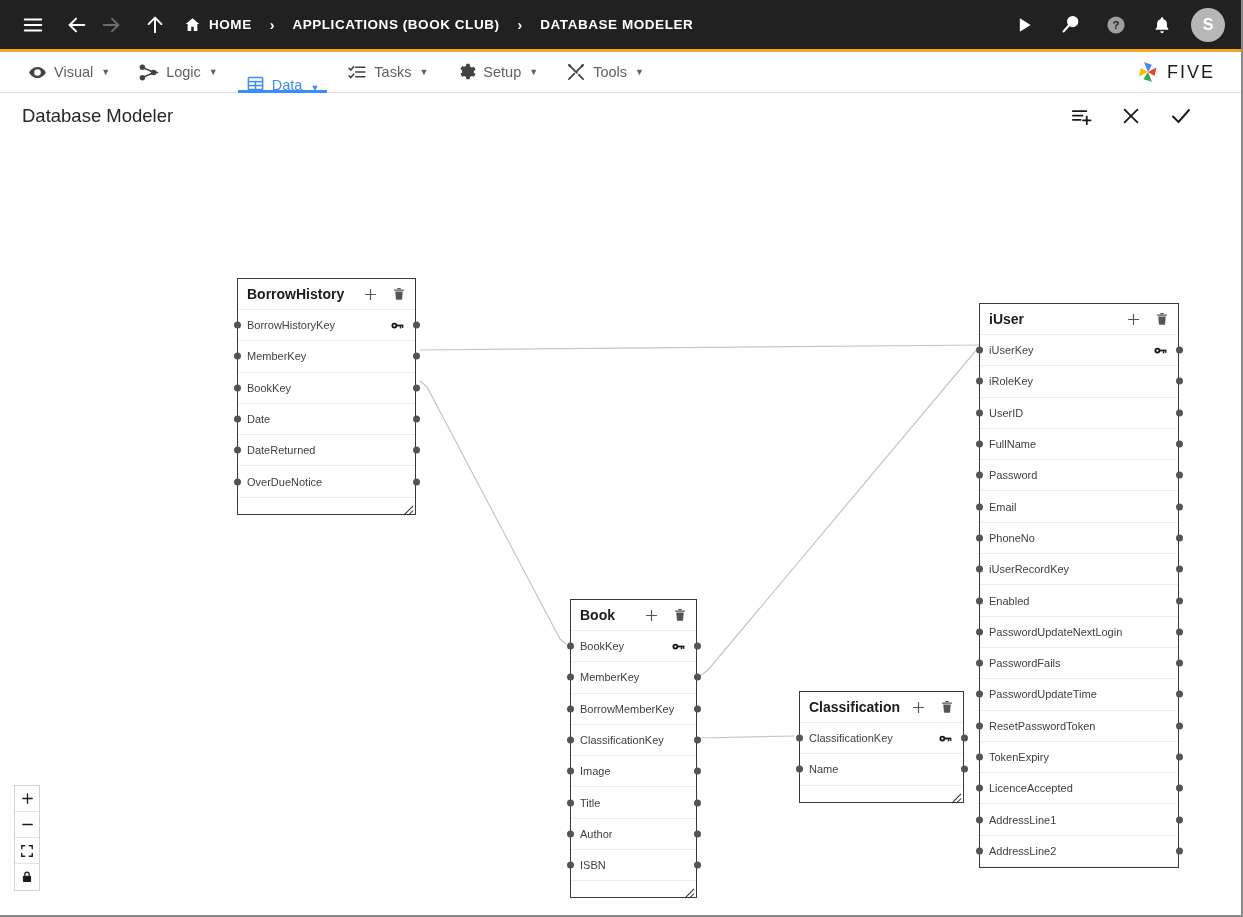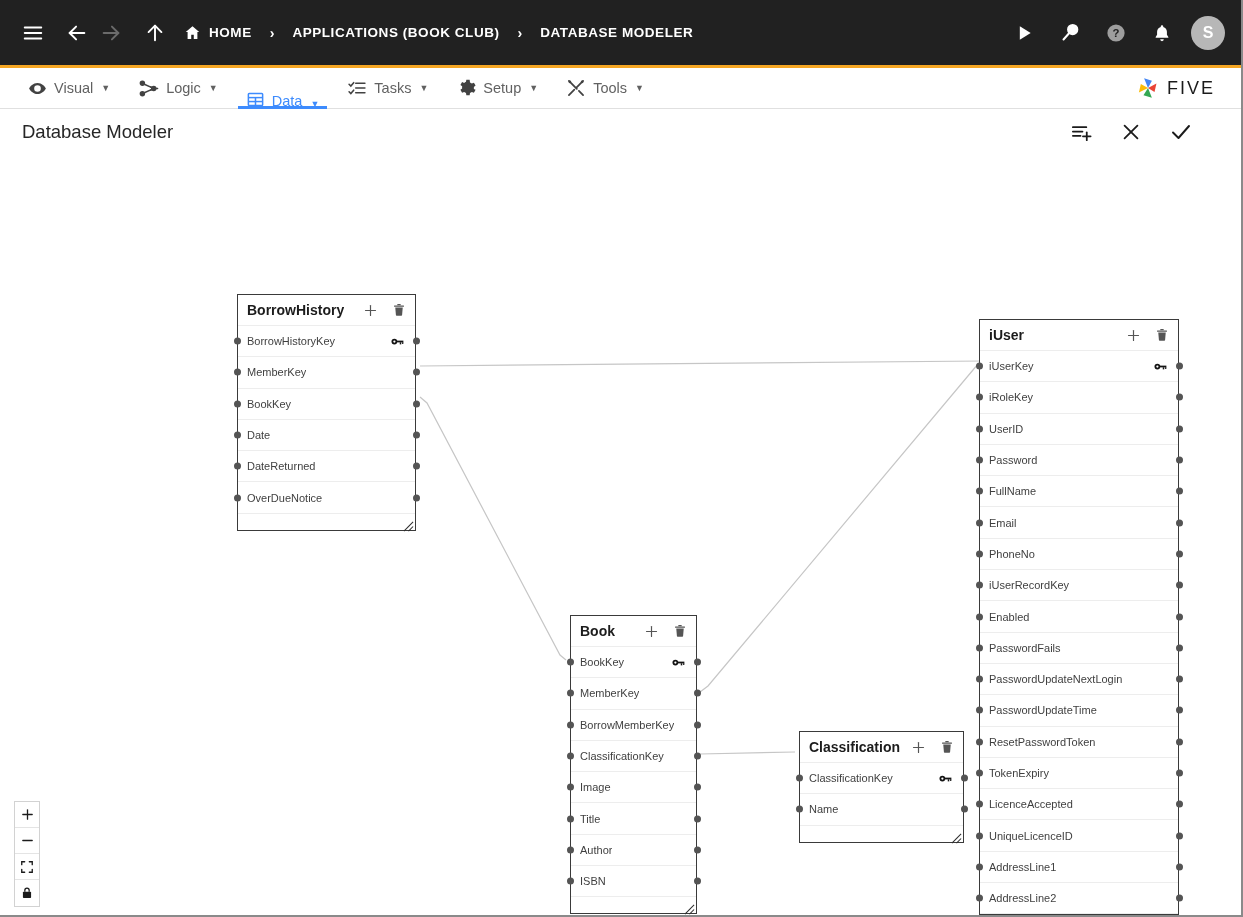--- a/index.html
+++ b/index.html
@@ -15,21 +15,21 @@
     width: 1243px; height: 917px;
     background: #fff;
     border-right: 2px solid #8a8a8a;
     border-bottom: 2px solid #8a8a8a;
     overflow: hidden;
   }
 
   
   .topbar {
     position: relative;
-    height: 68px;
+    height: 52px;
     background: #212121;
     display: flex;
     align-items: center;
     padding: 0 16px;
     border-bottom: 3px solid #f5a623;
   }
   .topbar .ico {
     width: 34px; height: 34px;
     display: flex; align-items: center; justify-content: center;
     color: #fff;
@@ -556,21 +556,21 @@
             <span class="field-name">ISBN</span>
             <span class="port right"></span>
           </div>
           <div class="entity-foot">
             <span class="resize-grip"><svg width="11" height="11" viewBox="0 0 12 12" fill="none" stroke="#2b2b2b" stroke-width="1.1">
   <line x1="11" y1="1" x2="1" y2="11"></line>
                 <line x1="11" y1="6" x2="6" y2="11"></line>
               </svg></span>
           </div>
         </div>
-        <div class="entity" style="left: 799px; top: 576px; width: 165px;">
+        <div class="entity" style="left: 799px; top: 552px; width: 165px;">
           <div class="entity-head">
             <span class="entity-title">Classification</span>
             <span class="entity-head-actions">
               <span class="eh-btn">
                 <svg width="15" height="15" viewBox="0 0 24 24" fill="none" stroke="currentColor" stroke-width="1.9" stroke-linecap="round">
   <line x1="12" y1="4" x2="12" y2="20"></line>
                   <line x1="4" y1="12" x2="20" y2="12"></line>
                 </svg>
               </span>
               <span class="eh-btn">
@@ -646,81 +646,76 @@
             <span class="field-name">iRoleKey</span>
             <span class="port right"></span>
           </div>
           <div class="field">
             <span class="port left"></span>
             <span class="field-name">UserID</span>
             <span class="port right"></span>
           </div>
           <div class="field">
             <span class="port left"></span>
+            <span class="field-name">FullName</span>
+            <span class="port right"></span>
+          </div>
+          <div class="field">
+            <span class="port left"></span>
             <span class="field-name">Password</span>
             <span class="port right"></span>
           </div>
           <div class="field">
             <span class="port left"></span>
-            <span class="field-name">FullName</span>
-            <span class="port right"></span>
-          </div>
-          <div class="field">
-            <span class="port left"></span>
             <span class="field-name">Email</span>
             <span class="port right"></span>
           </div>
           <div class="field">
             <span class="port left"></span>
             <span class="field-name">PhoneNo</span>
             <span class="port right"></span>
           </div>
           <div class="field">
             <span class="port left"></span>
             <span class="field-name">iUserRecordKey</span>
             <span class="port right"></span>
           </div>
           <div class="field">
             <span class="port left"></span>
             <span class="field-name">Enabled</span>
             <span class="port right"></span>
           </div>
           <div class="field">
             <span class="port left"></span>
+            <span class="field-name">PasswordUpdateNextLogin</span>
+            <span class="port right"></span>
+          </div>
+          <div class="field">
+            <span class="port left"></span>
             <span class="field-name">PasswordFails</span>
             <span class="port right"></span>
           </div>
           <div class="field">
             <span class="port left"></span>
-            <span class="field-name">PasswordUpdateNextLogin</span>
-            <span class="port right"></span>
-          </div>
-          <div class="field">
-            <span class="port left"></span>
             <span class="field-name">PasswordUpdateTime</span>
             <span class="port right"></span>
           </div>
           <div class="field">
             <span class="port left"></span>
             <span class="field-name">ResetPasswordToken</span>
             <span class="port right"></span>
           </div>
           <div class="field">
             <span class="port left"></span>
             <span class="field-name">TokenExpiry</span>
             <span class="port right"></span>
           </div>
           <div class="field">
             <span class="port left"></span>
             <span class="field-name">LicenceAccepted</span>
-            <span class="port right"></span>
-          </div>
-          <div class="field">
-            <span class="port left"></span>
-            <span class="field-name">UniqueLicenceID</span>
             <span class="port right"></span>
           </div>
           <div class="field">
             <span class="port left"></span>
             <span class="field-name">AddressLine1</span>
             <span class="port right"></span>
           </div>
           <div class="field">
             <span class="port left"></span>
             <span class="field-name">AddressLine2</span>

